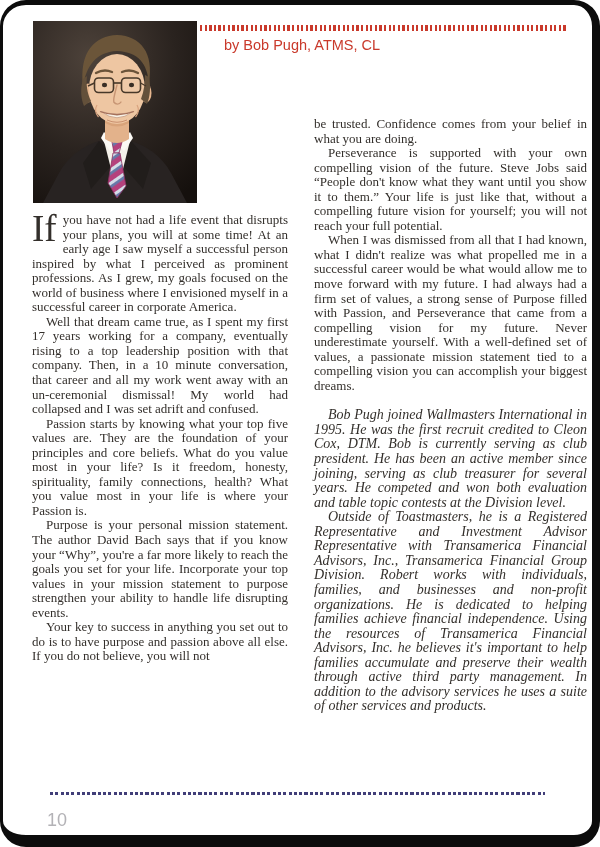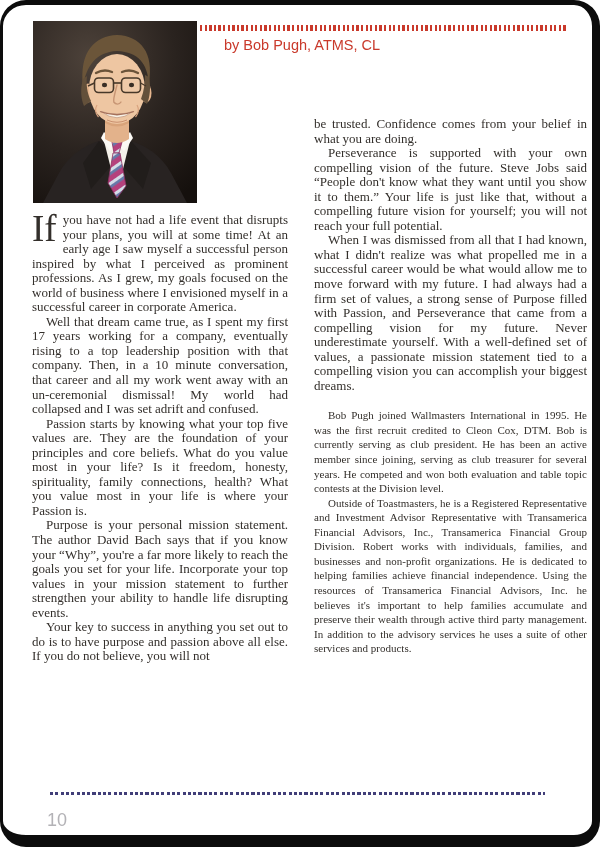--- a/index.html
+++ b/index.html
@@ -46,21 +46,21 @@
   }
   .col p{margin:0;}
   .col p.indent{text-indent:14px;}
   .col-left{left:32px;top:213px;width:256px;}
   .col-right{left:302px;top:117px;width:273px;margin-left:12px;}
   .dropcap{
     float:left;font-size:37px;line-height:27px;height:28px;
     padding:2px 6px 0 0;color:var(--body-text);font-family:Liberation Serif, serif;
   }
   .bio{margin-top:15px !important;}
-  .bio-p{font-size:11px;}
+  .bio-p{font-style:italic;font-size:14px;}
   .footer-line{
     position:absolute;left:50px;top:792px;width:495px;height:2.6px;
     background-image:repeating-linear-gradient(90deg,var(--footer-navy) 0 3.1px,transparent 3.1px 5.3px);
   }
   .footer-page{
     position:absolute;left:47px;top:810px;
     font-family:"Liberation Sans",sans-serif;font-size:18px;color:var(--footer-text);
   }
   .footer-issue{
     position:absolute;right:55px;top:810px;
@@ -137,21 +137,21 @@
   <div class="header">
     <div class="dotline-red"></div>
     <div class="dotline-red"></div>
     <div class="byline">by Bob Pugh, ATMS, CL</div>
   </div>
 
   <div class="col col-left">
     <p><span class="dropcap">If</span><span>you have not had a life event that disrupts your plans, you will at some time!  At an early age I saw myself a successful person inspired by what I perceived as prominent professions.  As I grew, my goals focused on the world of business where I envisioned myself in a successful career in corporate America.</span></p>
     <p class="indent">Well that dream came true, as I spent my first 17 years working for a company, eventually rising to a top leadership position with that company.  Then, in a 10 minute conversation, that career and all my work went away with an un-ceremonial dismissal! My world had collapsed and I was set adrift and confused.</p>
     <p class="indent">Passion starts by knowing what your top five values are.  They are the foundation of your principles and core beliefs.  What do you value most in your life?  Is it freedom, honesty, spirituality, family connections, health?  What you value most in your life is where your Passion is.</p>
-    <p class="indent">Purpose is your personal mission statement.  The author David Bach says that if you know your “Why”, you're a far more likely to reach the goals you set for your life. Incorporate your top values in your mission statement to further strengthen your ability to handle life disrupting events.</p>
+    <p class="indent">Purpose is your personal mission statement.  The author David Bach says that if you know your “Why”, you're a far more likely to reach the goals you set for your life. Incorporate your top values in your mission statement to purpose strengthen your ability to handle life disrupting events.</p>
     <p class="indent">Your key to success in anything you set out to do is to have purpose and passion above all else.  If you do not believe, you will not</p>
   </div>
 
   <div class="col col-right">
     <p>be trusted.  Confidence comes from your belief in what you are doing.</p>
     <p class="indent">Perseverance is supported with your own compelling vision of the future.  Steve Jobs said “People don't know what they want until you show it to them.”  Your life is just like that, without a compelling future vision for yourself; you will not reach your full potential.</p>
     <p class="indent">When I was dismissed from all that I had known, what I didn't realize was what propelled me in a successful career would be what would allow me to move forward with my future.  I had always had a firm set of values, a strong sense of Purpose filled with Passion, and Perseverance that came from a compelling vision for my future.  Never underestimate yourself.  With a well-defined set of values, a passionate mission statement tied to a compelling vision you can accomplish your biggest dreams.</p>
     <p class="indent bio bio-p">Bob Pugh joined Wallmasters International in 1995. He was the first recruit credited to Cleon Cox, DTM. Bob is currently serving as club president. He has been an active member since joining, serving as club treasurer for several years. He competed and won both evaluation and table topic contests at the Division level.</p>
     <p class="indent bio-p">Outside of Toastmasters, he is a Registered Representative and Investment Advisor Representative with Transamerica Financial Advisors, Inc., Transamerica Financial Group Division. Robert works with individuals, families, and businesses and non-profit organizations.  He is dedicated to helping families achieve financial independence. Using the resources of Transamerica Financial Advisors, Inc. he believes it's important to help families accumulate and preserve their wealth through active third party management. In addition to the advisory services he uses a suite of other services and products.</p>
   </div>

